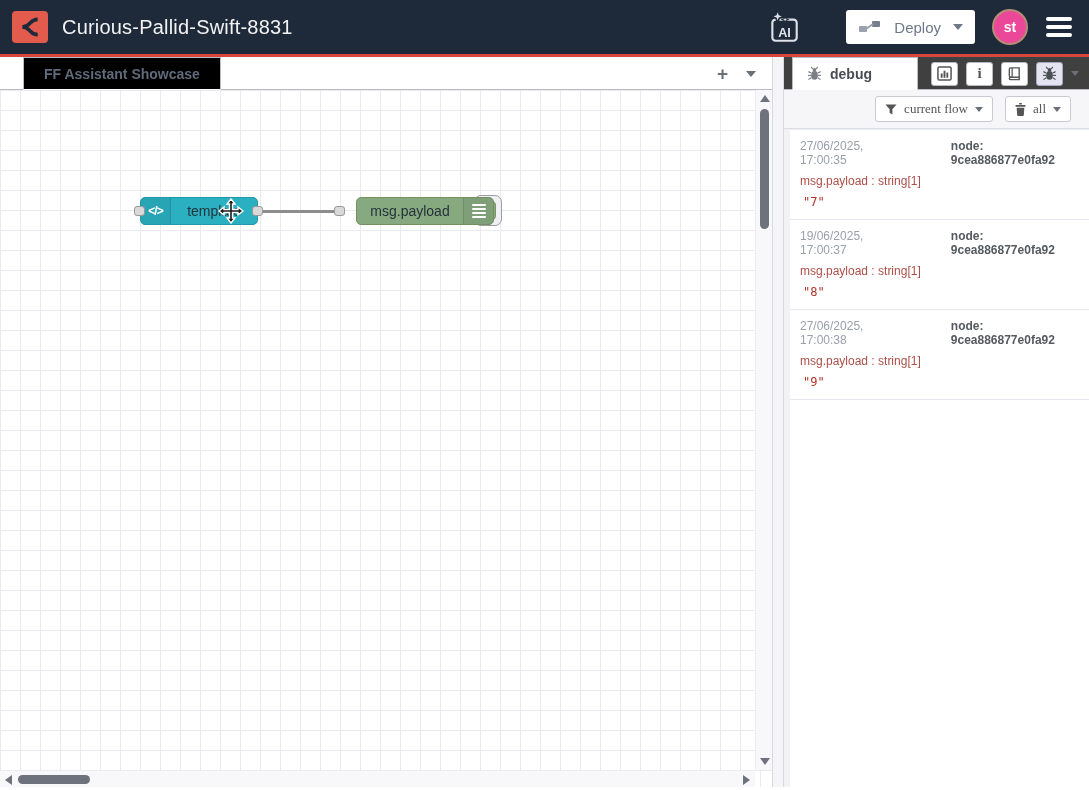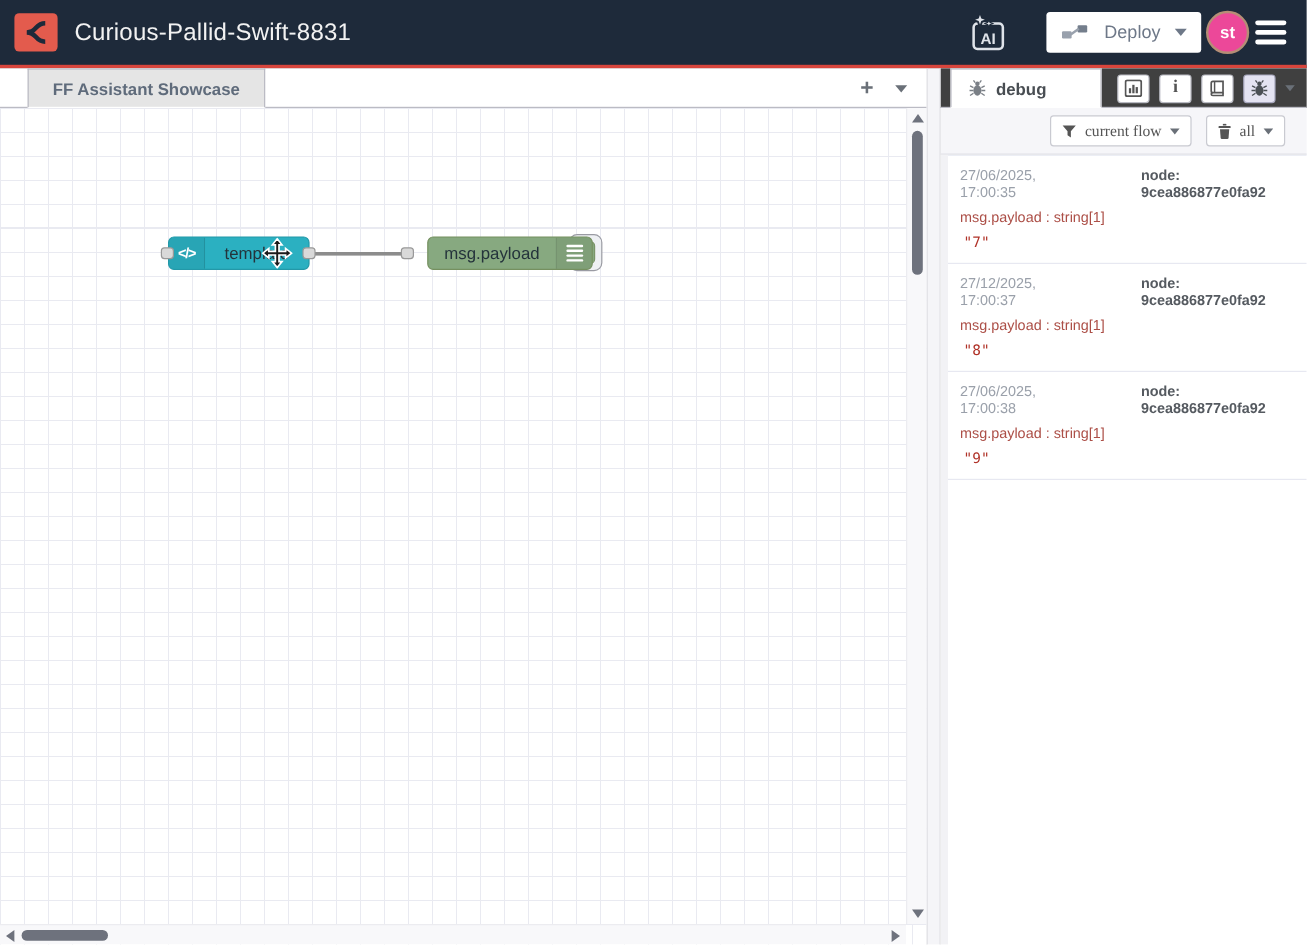--- a/index.html
+++ b/index.html
@@ -2,34 +2,34 @@
 <html><head>
 <meta charset="utf-8">
 <style>
   * { margin:0; padding:0; box-sizing:border-box; }
   html,body { width:1089px; height:790px; font-family:"Liberation Sans", sans-serif; background:#fff; overflow:hidden; }
 
   
   .header { height:57px; background:#1e2a3a; border-bottom:3px solid #d8453c; display:flex; align-items:center; padding:0 16px 0 12px; }
   .logo { width:36px; height:32px; background:#e35b4d; border-radius:4px; display:flex; align-items:center; justify-content:center; margin-right:14px; flex:0 0 auto; }
   .app-title { color:#f2f2f2; font-size:20px; letter-spacing:0.2px; }
-  .header-right { margin-left:auto; display:flex; align-items:center; gap:4px; }
+  .header-right { margin-left:auto; display:flex; align-items:center; gap:17px; }
   .ai-btn { width:40px; height:40px; display:flex; align-items:center; justify-content:center; }
   .deploy-btn { height:34px; background:#ffffff; border-radius:3px; display:flex; align-items:center; padding:0 12px; gap:12px;margin-left:25px; }
   .deploy-label { color:#6e7888; font-size:15px; }
   .caret { width:0; height:0; border-left:5px solid transparent; border-right:5px solid transparent; border-top:6px solid #6e7888; }
   .avatar { width:36px; height:36px; border-radius:50%; background:#ec4899; border:2px solid #b58e76; color:#fff; font-size:14px; font-weight:bold; display:flex; align-items:center; justify-content:center; }
 
   
   .main { display:flex; height:730px; }
   .editor { flex:1; min-width:0; display:flex; flex-direction:column; }
 
   .tabbar { height:33px; background:#fff; position:relative; display:flex; }
   .tabbar::after { content:''; position:absolute; left:0; right:0; bottom:0; height:1px; background:#bbbbc4; }
-  .flow-tab { position:relative; z-index:1; margin-left:23px; height:33px; background:#e5e5e5; border:1px solid #bbbbc4; border-bottom:1px solid #fff; display:flex; align-items:center; padding:0 20px; min-width:198px; font-size:14px; font-weight:bold; color:#5f6b7b; }
+  .flow-tab { position:relative; z-index:1; margin-left:23px; height:33px; background:#000000; border:1px solid #bbbbc4; border-bottom:1px solid #fff; display:flex; align-items:center; padding:0 20px; min-width:198px; font-size:14px; font-weight:bold; color:#5f6b7b; }
   .tab-actions { margin-left:auto; display:flex; align-items:center; gap:18px; padding-right:16px; }
   .plus-glyph { font-size:19px; font-weight:bold; color:#6a7078; line-height:1; }
   .caret-gray { border-top-color:#6a7078; }
 
   
   .canvas { flex:1; position:relative; background:#fff;
     background-image: linear-gradient(to right,#e9eaf1 1px,transparent 1px), linear-gradient(to bottom,#e9eaf1 1px,transparent 1px);
     background-size:20px 20px; overflow:hidden; }
 
   .node { position:absolute; height:28px; border-radius:5px; display:flex; align-items:center; }
@@ -269,21 +269,21 @@
       <div class="msg">
         <div class="msg-head">
           <span class="msg-time">27/06/2025, 17:00:35</span>
           <span class="msg-node">node: 9cea886877e0fa92</span>
         </div>
         <div class="msg-meta">msg.payload : string[1]</div>
         <div class="msg-value">"7"</div>
       </div>
       <div class="msg">
         <div class="msg-head">
-          <span class="msg-time">27/12/2025, 17:00:37</span>
+          <span class="msg-time">19/06/2025, 17:00:37</span>
           <span class="msg-node">node: 9cea886877e0fa92</span>
         </div>
         <div class="msg-meta">msg.payload : string[1]</div>
         <div class="msg-value">"8"</div>
       </div>
       <div class="msg">
         <div class="msg-head">
           <span class="msg-time">27/06/2025, 17:00:38</span>
           <span class="msg-node">node: 9cea886877e0fa92</span>
         </div>

